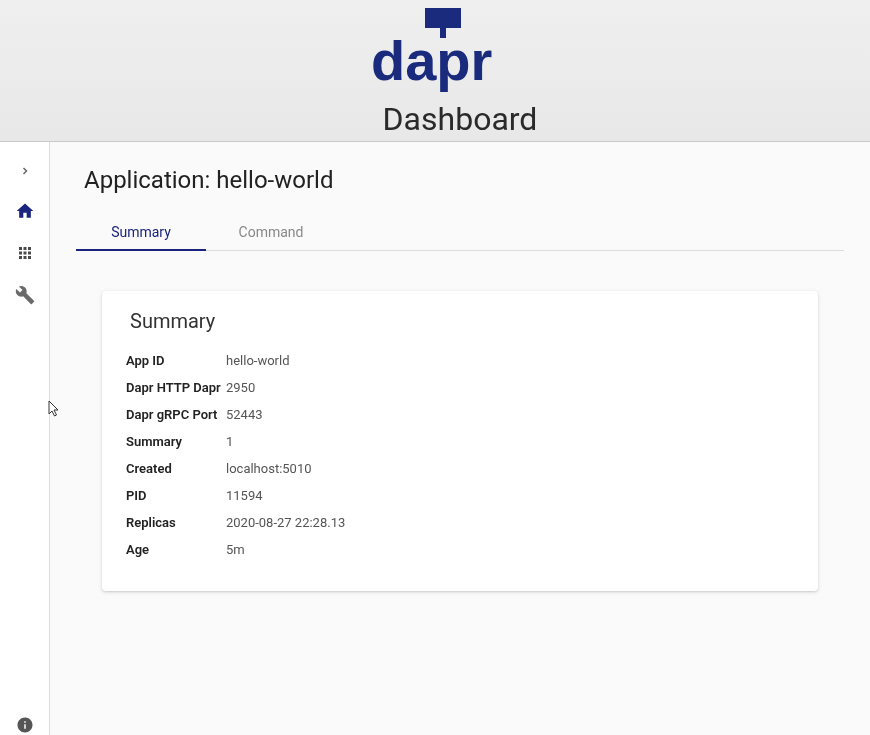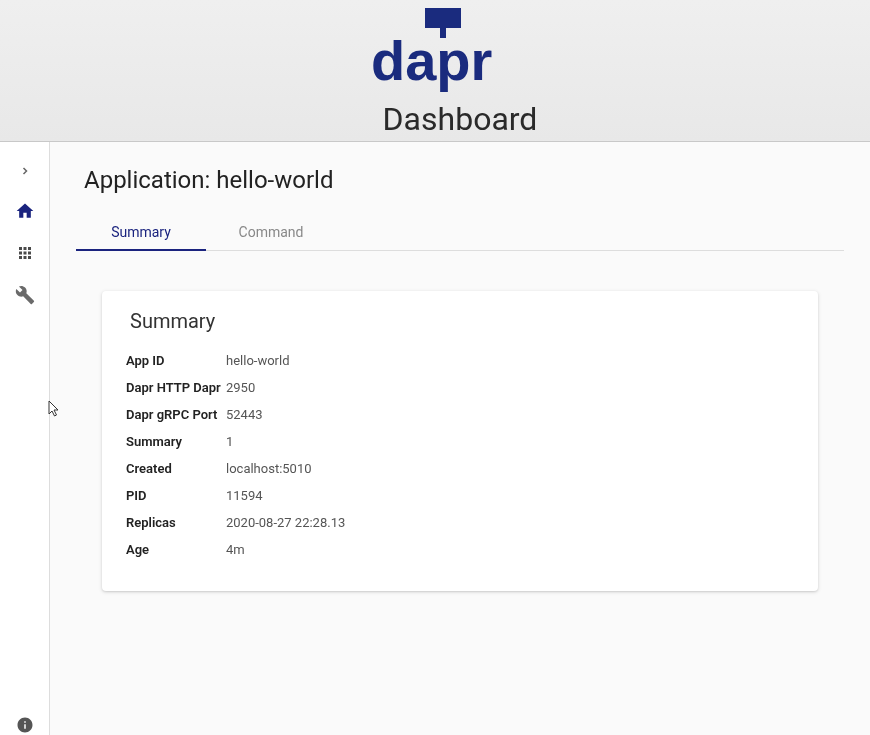--- a/index.html
+++ b/index.html
@@ -238,21 +238,21 @@
       <div class="summary-row">
         <div class="summary-label">PID</div>
         <div class="summary-value">11594</div>
       </div>
       <div class="summary-row">
         <div class="summary-label">Replicas</div>
         <div class="summary-value">2020-08-27 22:28.13</div>
       </div>
       <div class="summary-row">
         <div class="summary-label">Age</div>
-        <div class="summary-value">4m</div>
+        <div class="summary-value">5m</div>
       </div>
     </div>
   </div>
 </div>
 
 <div class="cursor-indicator">
   <svg width="14" height="18" viewBox="0 0 14 18">
       <path d="M1 1 L1 14 L4 11 L6.5 16 L8.5 15 L6 10 L10 10 Z" fill="#fff" stroke="#333" stroke-width="1"></path>
     </svg>
 </div>

